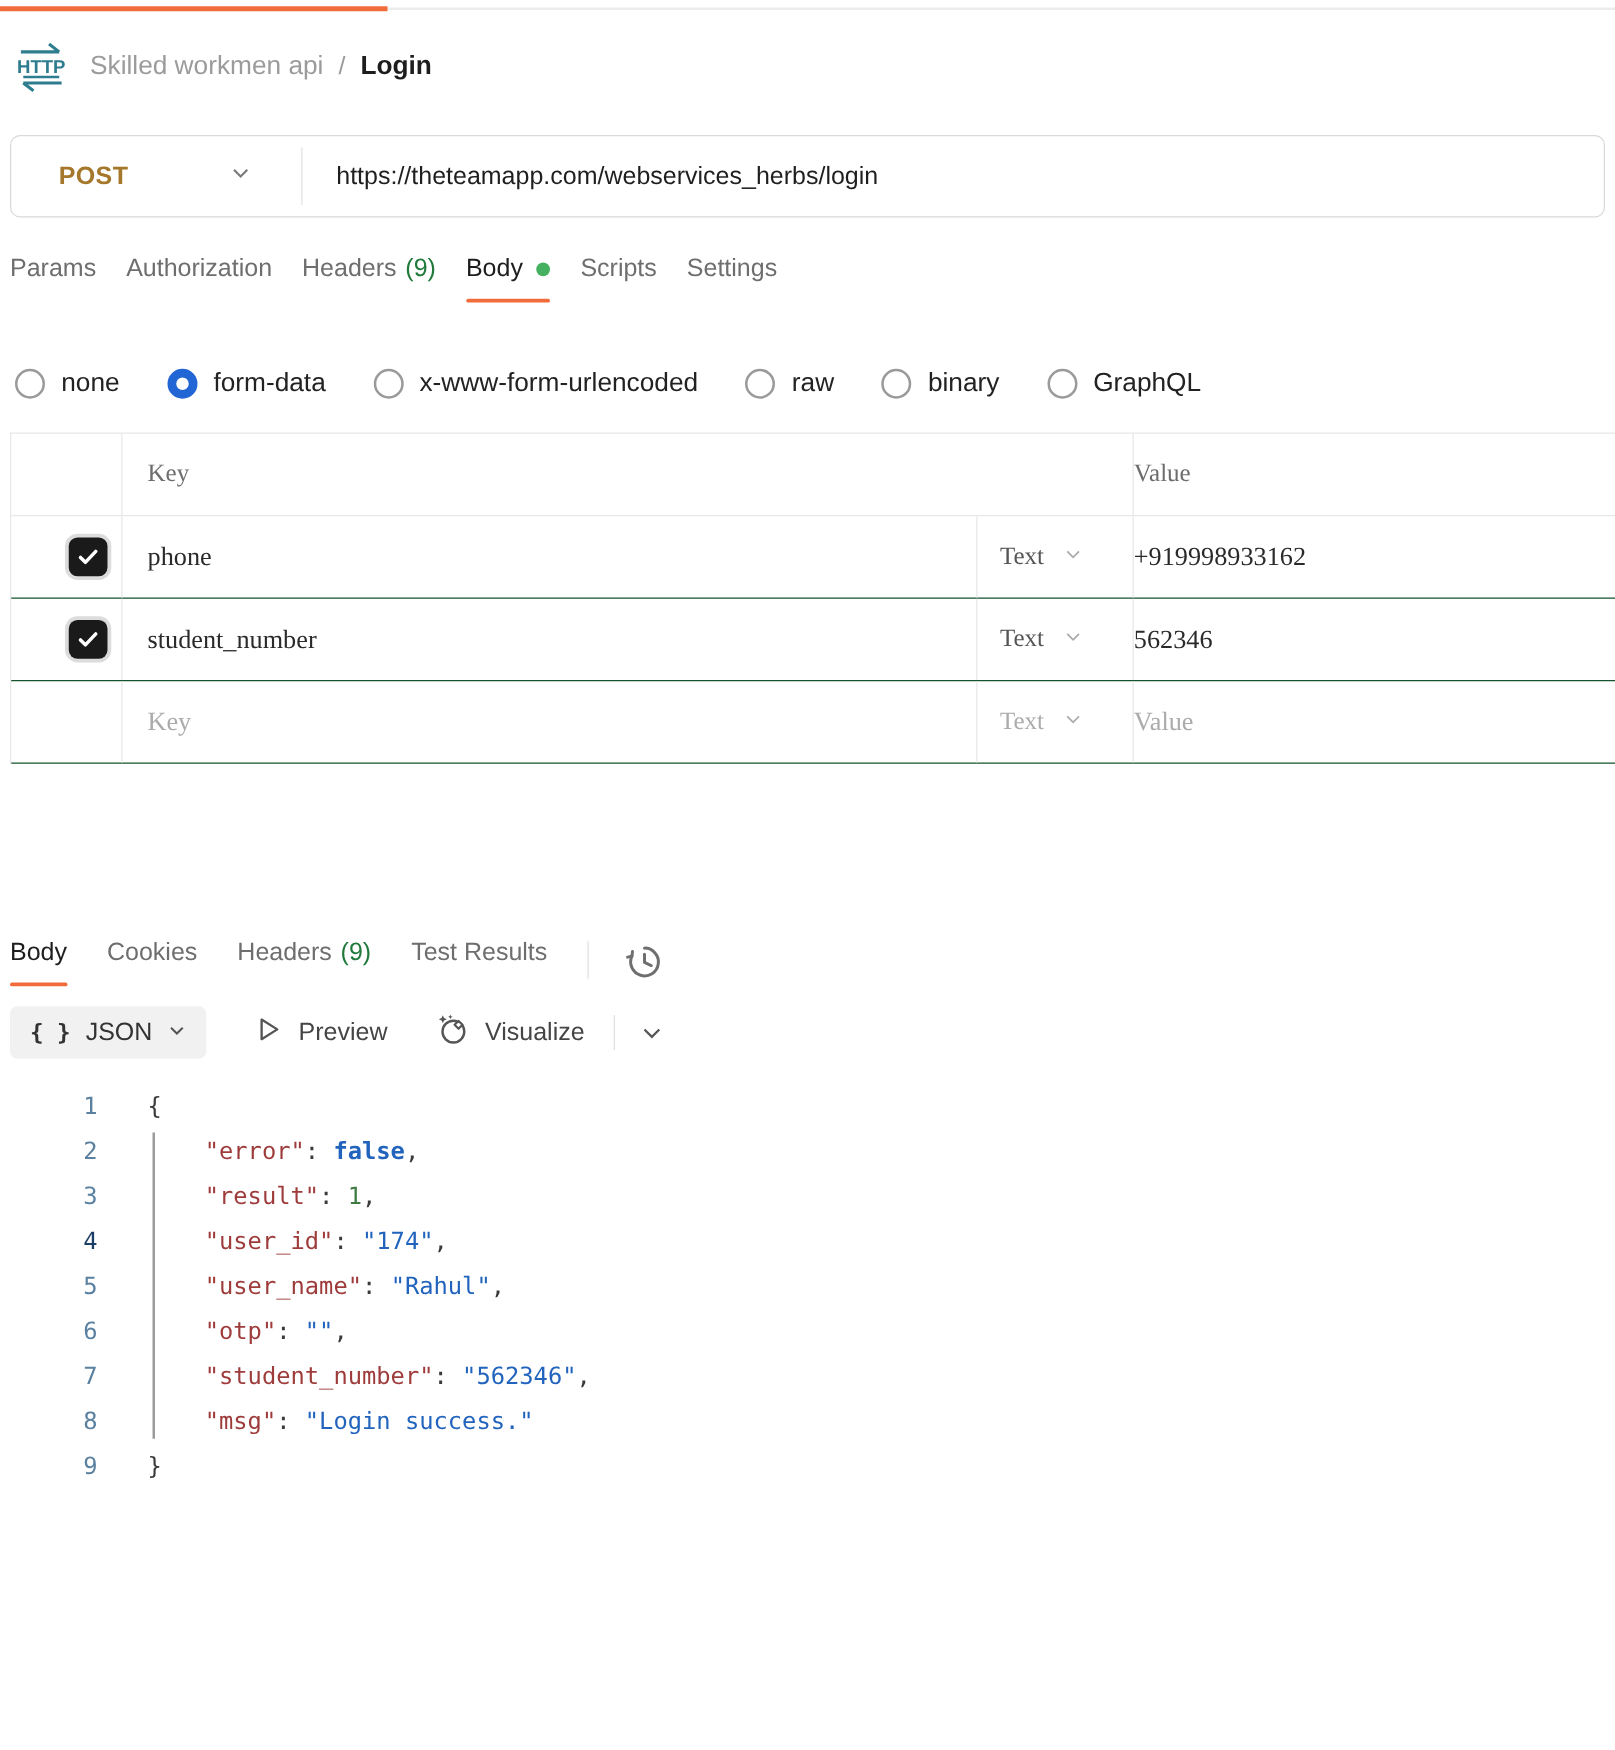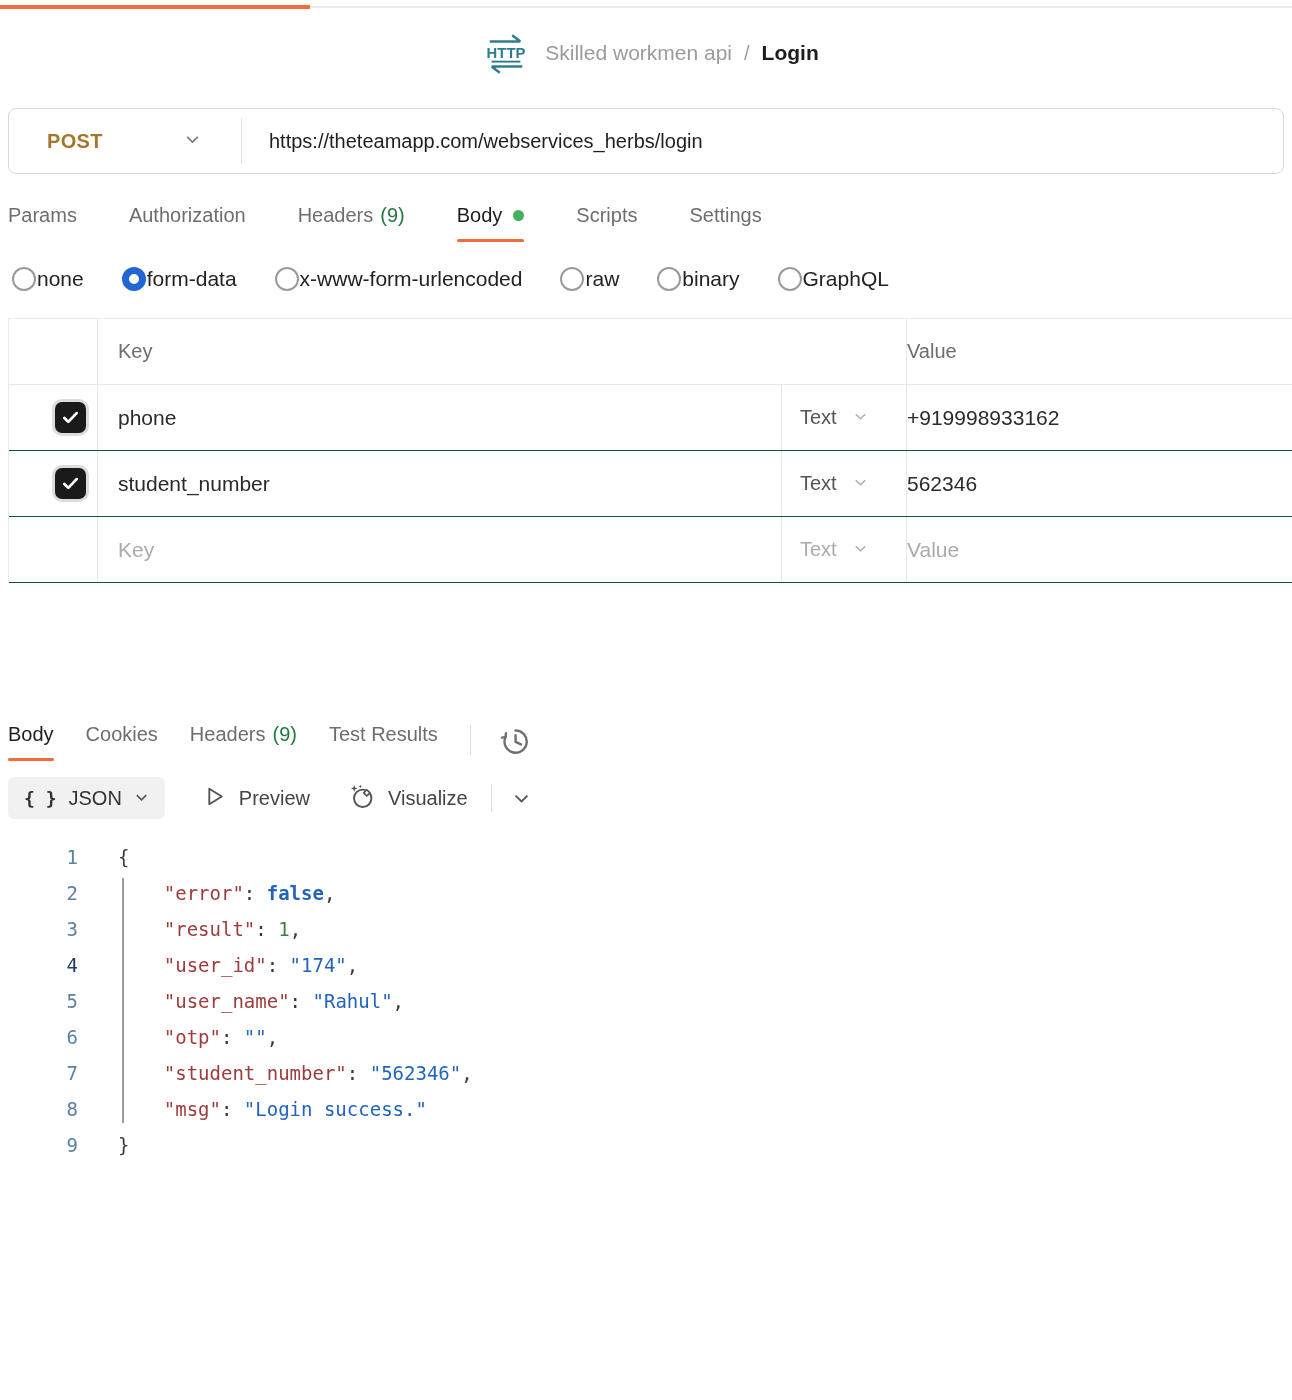--- a/index.html
+++ b/index.html
@@ -9,55 +9,55 @@
     background:#ffffff; color:#1f1f1f;
     font-family:"Liberation Sans", sans-serif;
   }
 
   
   .topbar { position:relative; height:10px; }
   .topbar-line { position:absolute; top:6px; left:0; right:0; height:2px; background:#ececec; }
   .topbar-active { position:absolute; top:5px; left:0; width:310px; height:4px; background:#f26b3a; }
 
   
-  .breadcrumb { display:flex; align-items:center; margin:20px 0 0 10px;justify-content:center; }
+  .breadcrumb { display:flex; align-items:center; margin:20px 0 0 10px; }
   .http-icon { width:46px; height:46px; flex:none; }
   .bc-collection { color:#9b9b9b; font-size:21px; margin-left:16px; }
   .bc-sep { color:#9b9b9b; font-size:20px; margin:0 12px; }
   .bc-request { color:#1d1d1d; font-size:21px; font-weight:700; }
 
   
   .url-row { margin:32px 8px 0 8px; height:66px; border:1px solid #d9d9d9; border-radius:8px;
              display:flex; align-items:center;padding-left:14px; }
   .method-select { width:218px; flex:none; display:flex; align-items:center; justify-content:space-between;
                    padding:0 40px 0 24px; cursor:pointer; }
   .method-label { color:#a5772a; font-weight:700; font-size:20px; letter-spacing:.3px; }
   .vdiv { width:1px; height:46px; background:#e2e2e2; flex:none; }
   .url-input { flex:1; border:none; outline:none; background:transparent; font-family:inherit;
                font-size:20px; color:#1f1f1f; padding-left:27px; }
 
   
-  .req-tabs { display:flex; gap:52px; margin:30px 8px 0 8px; }
+  .req-tabs { display:flex; gap:24px; margin:30px 8px 0 8px; }
   .req-tab { position:relative; font-size:20px; color:#6e6e6e; padding-bottom:15px;
              display:flex; align-items:center; cursor:pointer; }
   .req-tab .count { color:#217a3c; margin-left:7px; }
   .req-tab.active { color:#1d1d1d; }
   .req-tab.active:after { content:""; position:absolute; left:0; right:0; bottom:0; height:3px;
                           background:#f26b3a; border-radius:2px; }
   .req-tab .dot { width:11px; height:11px; border-radius:50%; background:#45b05f; margin-left:11px; }
 
   
   .modes { display:flex; align-items:center; gap:38px; margin:25px 8px 0 12px; }
-  .mode { display:flex; align-items:flex-end; gap:1px; cursor:pointer; }
+  .mode { display:flex; align-items:flex-end; gap:13px; cursor:pointer;margin-top:28px; }
   .radio { width:24px; height:24px; border-radius:50%; border:2px solid #9a9a9a; flex:none; background:#fff; }
   .radio.sel { border:7.5px solid #2265d4; }
   .mode-label { font-size:21px; color:#222; }
 
   
-  .kv-table { margin:27px 0 0 8px; border-top:1px solid #e8e8e8; border-left:1px solid #e8e8e8; }
+  .kv-table { margin:27px 0 0 8px; border-top:1px solid #e8e8e8; border-left:1px solid #e8e8e8;font-family:Liberation Serif, serif; }
   .kv-hrow { display:grid; grid-template-columns:88px 809px 1fr; height:66px; border-bottom:1px solid #e8e8e8; }
   .kv-row  { display:grid; grid-template-columns:88px 684px 125px 1fr; height:66px; border-bottom:1px solid #14532d; }
   .cell { display:flex; align-items:center; height:100%; border-left:1px solid #e8e8e8; overflow:hidden; }
   .c-first { border-left:none; justify-content:flex-end; }
   .h-label { color:#6d6d6d; font-size:20px; font-weight:500; }
   .c-key { padding-left:20px; font-size:21px; color:#2a2a2a; }
   .c-type { padding-left:18px; font-size:20px; color:#555; gap:16px; cursor:pointer; }
   .c-value { font-size:21px; color:#2a2a2a; }
   .ph { color:#ababab !important; }
   .checkbox { width:31px; height:31px; background:#1a1a1a; border-radius:7px; margin-right:11px;

